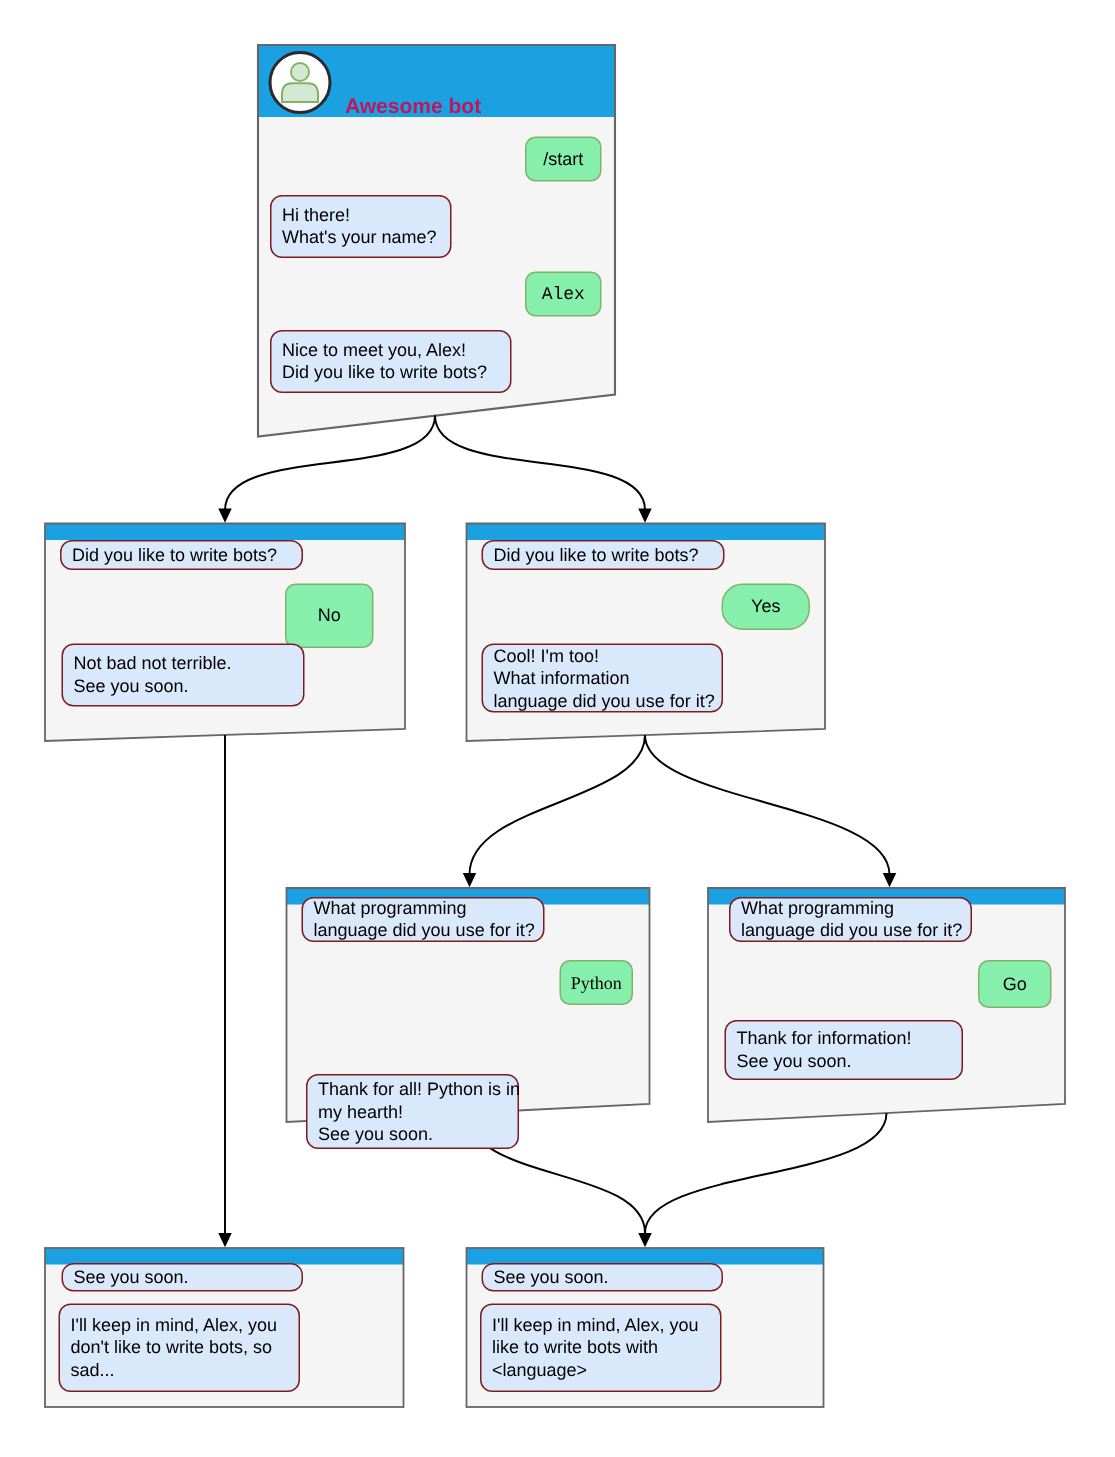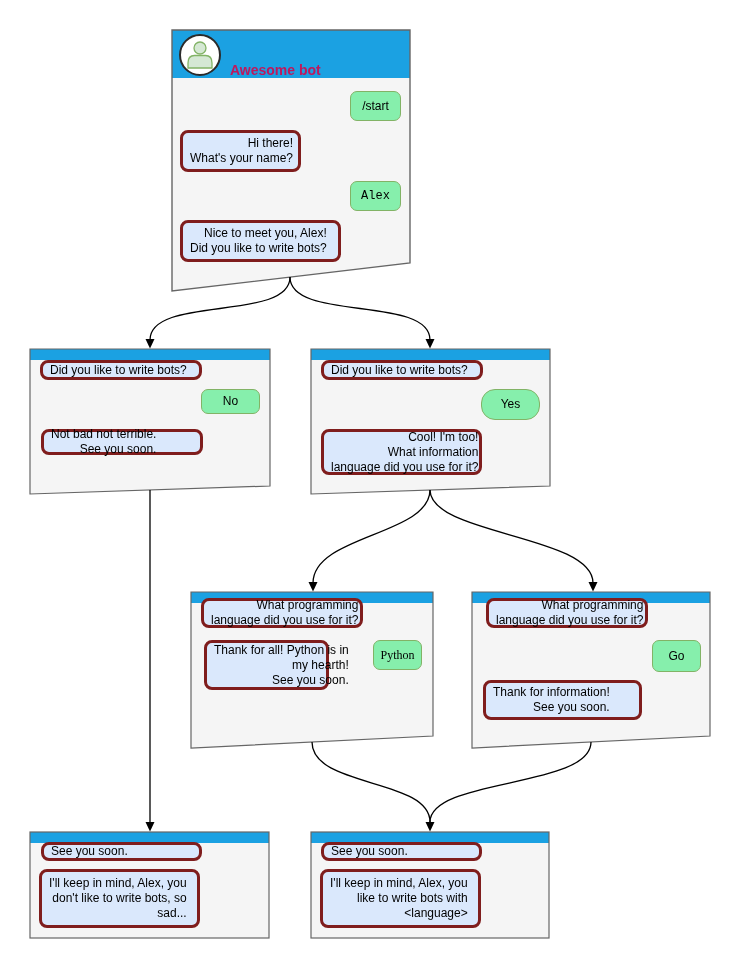--- a/index.html
+++ b/index.html
@@ -1,21 +1,21 @@
 <!DOCTYPE html>
 <html><head>
 <meta charset="utf-8">
 <style>
   html,body{margin:0;padding:0;background:#ffffff;}
   .canvas{position:relative;width:743px;height:971px;background:#ffffff;
           font-family:"Liberation Sans",sans-serif;overflow:hidden;}
   .layer{position:absolute;left:0;top:0;}
   .bubble{position:absolute;box-sizing:border-box;display:flex;align-items:center;
           font-size:12px;line-height:15px;white-space:pre;color:#000000;}
-  .bot{background:#dae8fc;border:3px solid #7f1d1d;border-radius:8px;padding:0 7px;text-align:right;}
+  .bot{background:#dae8fc;border:1px solid #7f1d1d;border-radius:8px;padding:0 7px;}
   .user{background:#86efac;border:1px solid #82b366;border-radius:7px;
         justify-content:center;padding:0 5px;}
   .win-title{position:absolute;left:230px;top:46px;color:#be185d;
              font-weight:bold;font-size:14px;margin-top:16px;}
 </style>
 </head>
 <body>
 
 <div class="canvas">
 
@@ -92,34 +92,34 @@
   <div class="win-title">Awesome bot</div>
 
   <div class="bubble user" style="left:350px;top:91px;width:51px;height:30px;">/start</div>
   <div class="bubble bot" style="left:180px;top:130px;width:121px;height:42px;">Hi there!
 What's your name?</div>
   <div class="bubble user" style="left:350px;top:181px;width:51px;height:30px;font-family:Liberation Mono, monospace;">Alex</div>
   <div class="bubble bot" style="left:180px;top:220px;width:161px;height:42px;">Nice to meet you, Alex!
 Did you like to write bots?</div>
 
   <div class="bubble bot" style="left:40px;top:360px;width:162px;height:20px;">Did you like to write bots?</div>
-  <div class="bubble user" style="left:201px;top:389px;width:59px;height:25px;">No</div>
-  <div class="bubble bot" style="left:41px;top:429px;width:162px;height:26px;">Not bad not terrible.
+  <div class="bubble user" style="left:190px;top:389px;width:59px;height:43px;">No</div>
+  <div class="bubble bot" style="left:41px;top:429px;width:162px;height:42px;">Not bad not terrible.
 See you soon.</div>
 
   <div class="bubble bot" style="left:321px;top:360px;width:162px;height:20px;">Did you like to write bots?</div>
   <div class="bubble user" style="left:481px;top:389px;width:59px;height:31px;border-radius:14px;">Yes</div>
   <div class="bubble bot" style="left:321px;top:429px;width:161px;height:46px;">Cool! I'm too!
 What information
 language did you use for it?</div>
 
   <div class="bubble bot" style="left:201px;top:598px;width:162px;height:30px;">What programming
 language did you use for it?</div>
   <div class="bubble user" style="left:373px;top:640px;width:49px;height:30px;font-family:Liberation Serif, serif;">Python</div>
-  <div class="bubble bot" style="left:204px;top:640px;width:125px;height:50px;">Thank for all! Python is in
+  <div class="bubble bot" style="left:204px;top:716px;width:142px;height:50px;">Thank for all! Python is in
 my hearth!
 See you soon.</div>
 
   <div class="bubble bot" style="left:486px;top:598px;width:162px;height:30px;">What programming
 language did you use for it?</div>
   <div class="bubble user" style="left:652px;top:640px;width:49px;height:32px;">Go</div>
   <div class="bubble bot" style="left:483px;top:680px;width:159px;height:40px;">Thank for information!
 See you soon.</div>
 
   <div class="bubble bot" style="left:41px;top:842px;width:161px;height:19px;">See you soon.</div>

